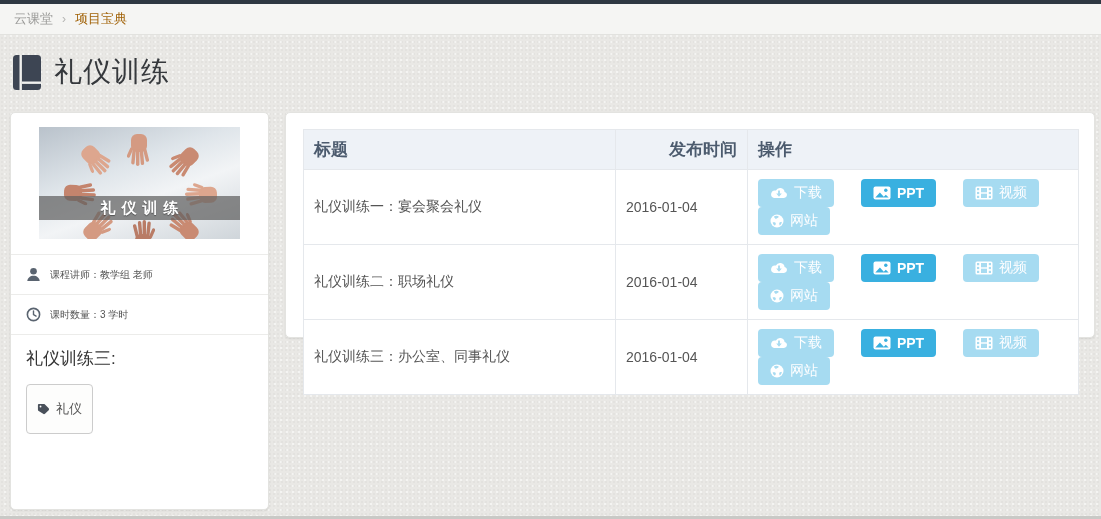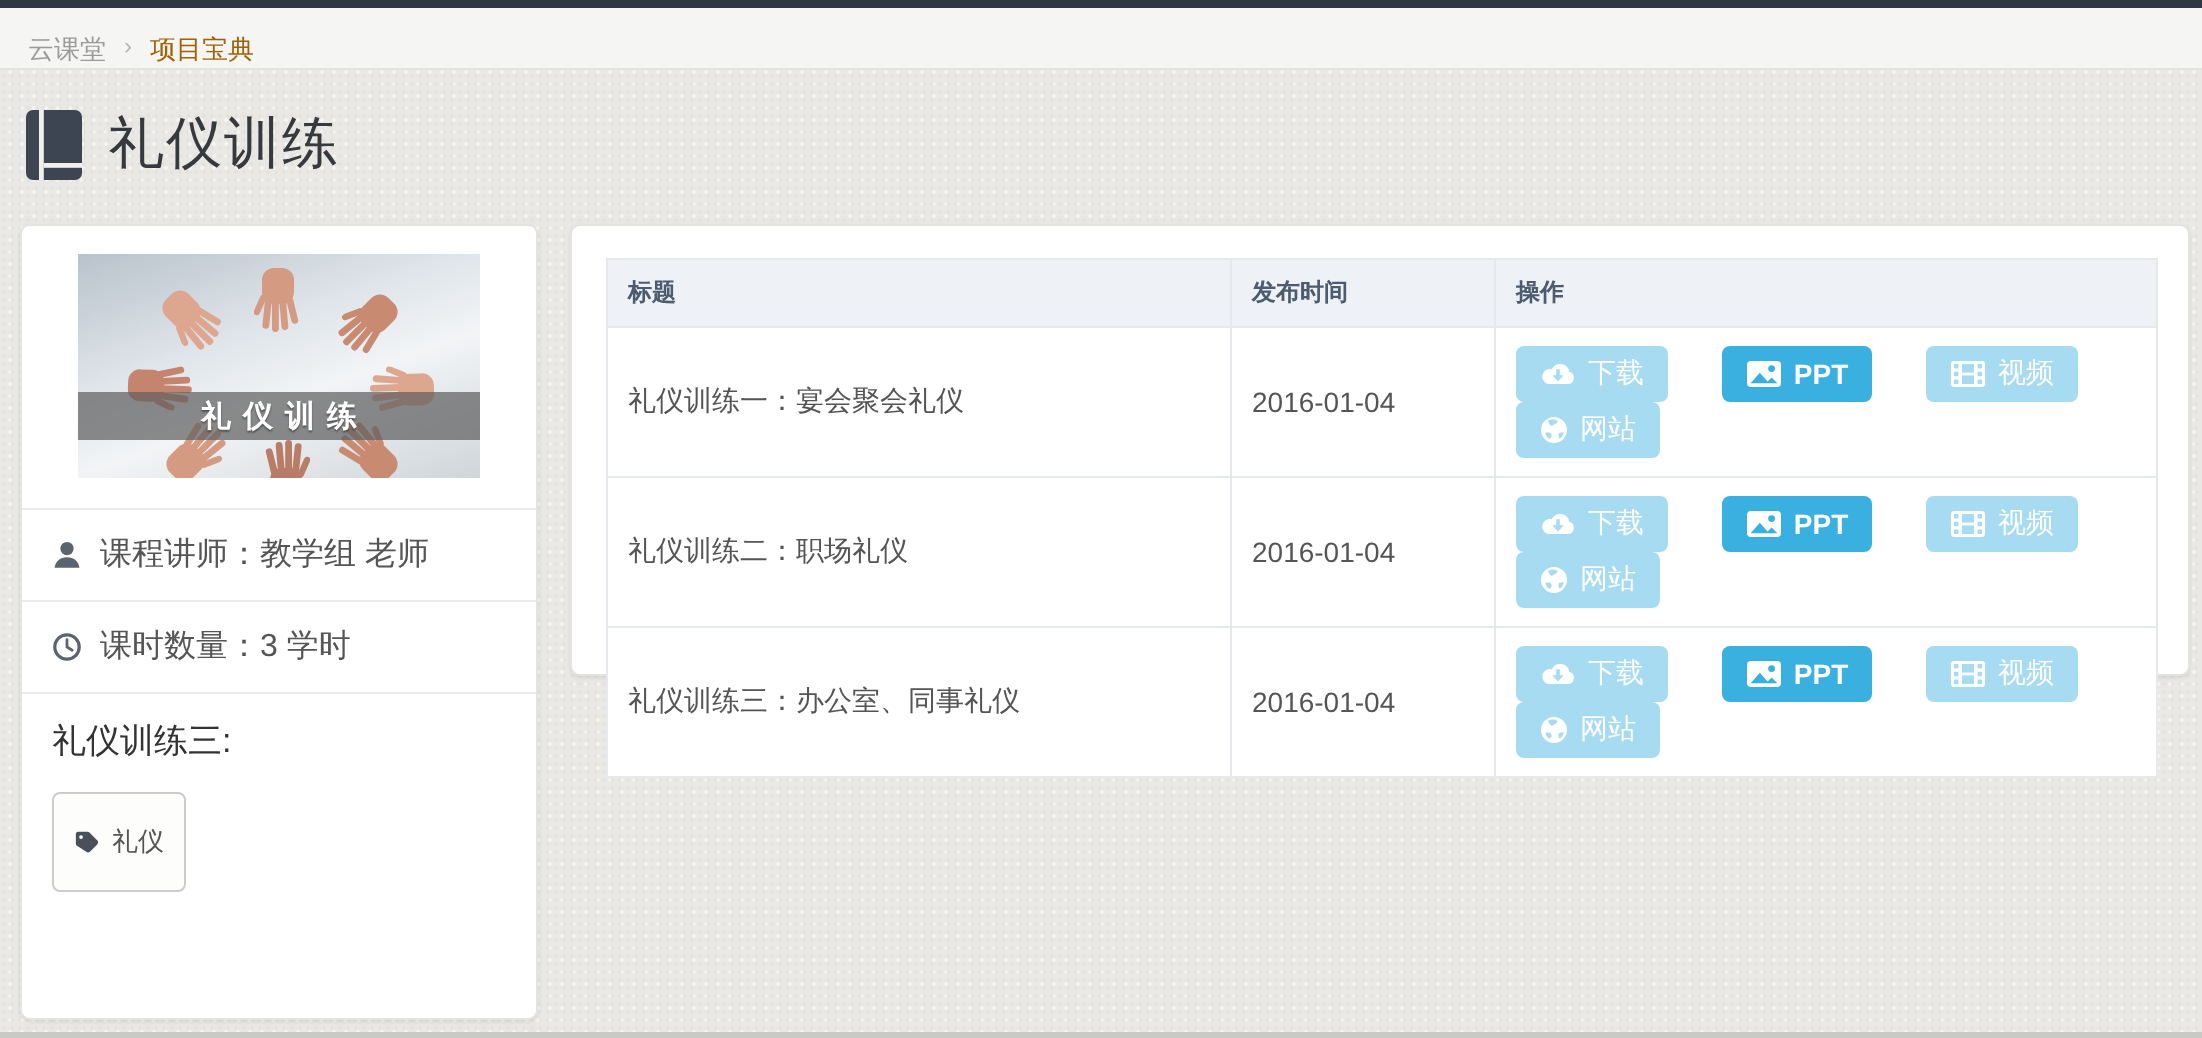--- a/index.html
+++ b/index.html
@@ -13,21 +13,21 @@
       radial-gradient(rgba(255,255,255,0.5) 1px, transparent 1px);
     background-size:4px 4px, 6px 6px;
     background-position:0 0, 2px 3px;
     position:relative;
   }
   .top-strip { height:4px; background:#2e3842; width:100%; }
   .bottom-strip { position:absolute; bottom:0; left:0; width:100%; height:3px; background:#c9c9c6; }
 
   .breadcrumb-bar {
     height:31px; background:#f5f5f3; border-bottom:1px solid #e2e2df;
-    display:flex; align-items:flex-start; padding:12px 14px; font-size:13px;
+    display:flex; align-items:center; padding:0 14px; font-size:13px;
   }
   .crumb-home { color:#9a9a98; text-decoration:none; cursor:pointer; }
   .crumb-sep { color:#b5b5b3; margin:0 9px; font-size:12px; }
   .crumb-current { color:#a16207; }
 
   .page-title-row { display:flex; align-items:center; padding:18px 14px 16px 12px; }
   .book-icon { width:30px; height:37px; margin-right:12px; }
   .page-title { font-size:28px; color:#36393d; font-weight:400; letter-spacing:1px; }
 
   .card {
@@ -42,41 +42,41 @@
   .cover {
     width:201px; height:112px; position:relative; overflow:hidden;
     background:linear-gradient(160deg,#b9c2cb 0%, #dfe5ea 38%, #f2f4f6 60%, #cfd5da 100%);
   }
   .cover svg { position:absolute; left:0; top:0; }
   .cover-band {
     position:absolute; left:0; right:0; top:62%; height:24px;
     background:rgba(96,96,96,0.72); display:flex; align-items:center; justify-content:center;
   }
   .cover-caption { color:#fff; font-size:15px; font-weight:bold; letter-spacing:6px; text-shadow:0 1px 1px rgba(0,0,0,.4); padding-left:6px; }
-  .meta-row { display:flex; align-items:center; padding:12px 15px; border-bottom:1px solid #ececea; font-size:16px; color:#555; }
+  .meta-row { display:flex; align-items:center; padding:12px 15px; border-bottom:1px solid #ececea; font-size:10px; color:#555; }
   .meta-row .mi { width:15px; height:15px; margin-right:9px; flex:0 0 auto; }
   .side-section { padding:12px 15px 14px; border-bottom:1px solid #ececea; }
   .side-section:last-child { border-bottom:none; }
   .side-heading { font-size:17px; color:#333; margin-bottom:12px; font-weight:400; }
   .side-text { font-size:13px; color:#555; }
   .tag-btn {
     display:inline-flex; align-items:center; gap:6px; margin-top:2px;
     border:1px solid #ccc; border-radius:4px; background:#fdfdfc;
     padding:15px 10px; font-size:13px; color:#555; cursor:pointer;
   }
   .tag-btn svg { width:13px; height:13px; }
 
   
   table { border-collapse:collapse; width:776px; }
   th, td { border:1px solid #e5e8ec; }
   thead th {
-    background:#eef2f7; color:#4c5b6e; font-size:12px; font-weight:bold;
+    background:#eef2f7; color:#4c5b6e; font-size:17px; font-weight:bold;
     padding:8px 10px; text-align:left;
   }
-  th.col-date { text-align:left; }
+  th.col-date { text-align:right; }
   td { font-size:14px; color:#555; padding:9px 10px; height:47px; background:#fff; }
   td.cell-date { width:132px; }
   td.cell-title { width:312px; }
   .btn {
     display:inline-flex; align-items:center; gap:6px; height:28px; padding:0 12px;
     border:none; border-radius:4px; color:#fff; font-size:14px; cursor:pointer;
     margin-right:23px; vertical-align:middle;
   }
   .btn svg { flex:0 0 auto; }
   .btn-light { --bg:#a6dbf1; background:var(--bg); color:#fefeff; }

